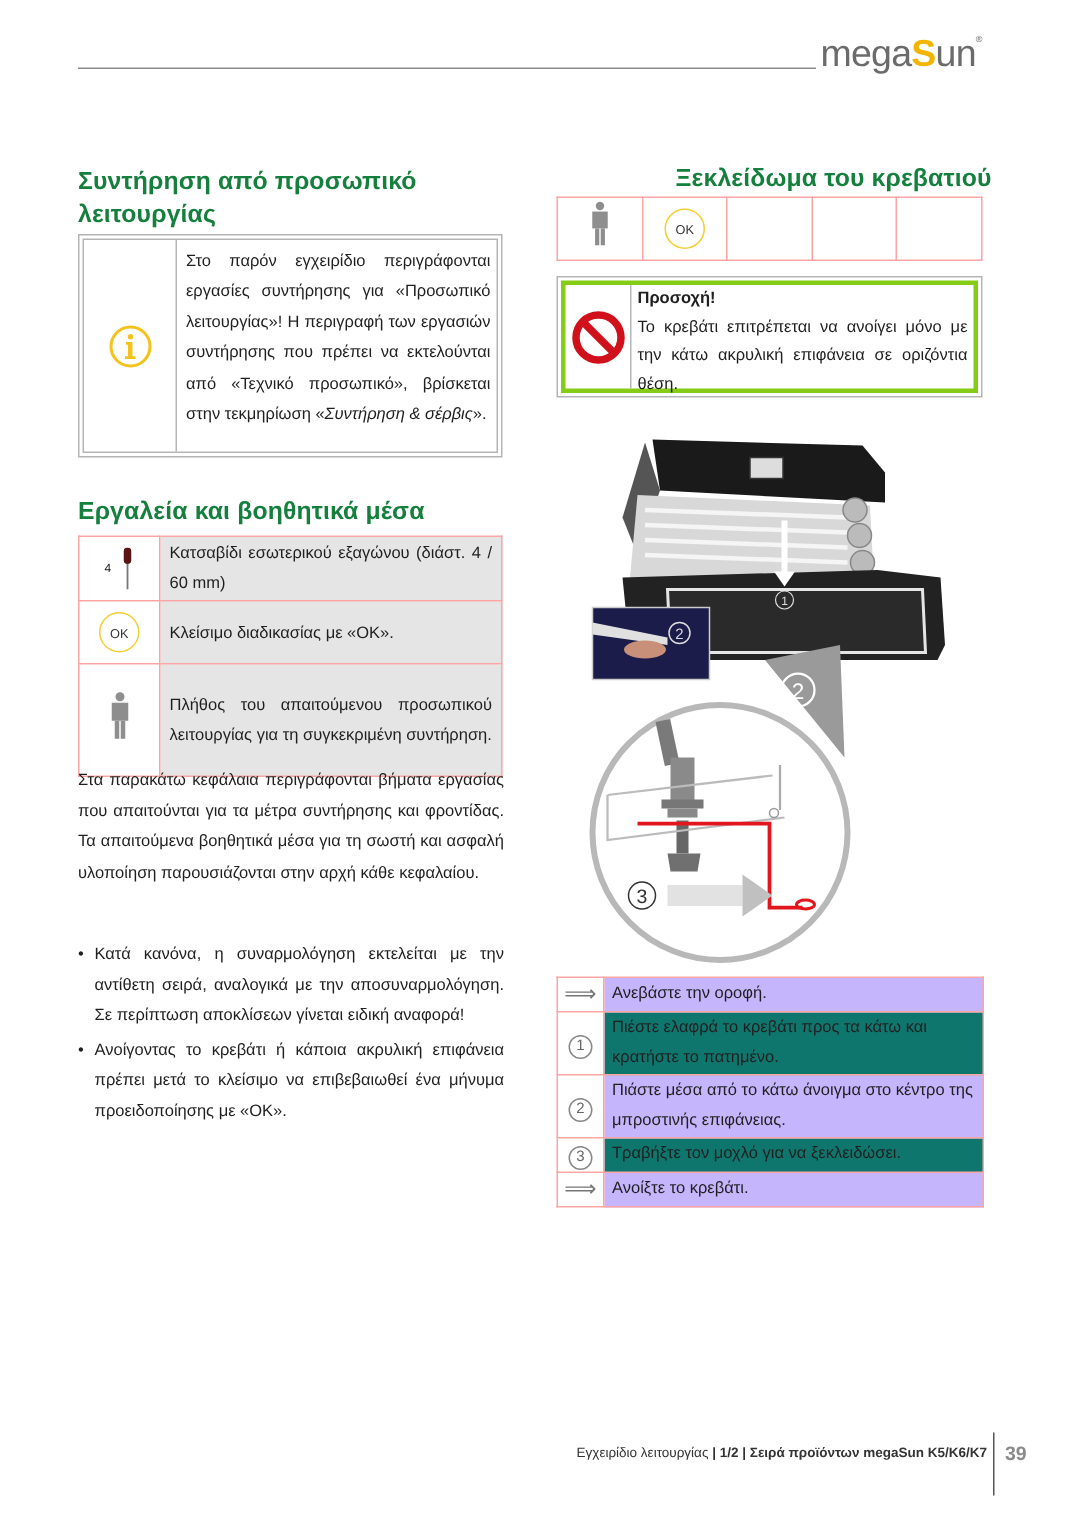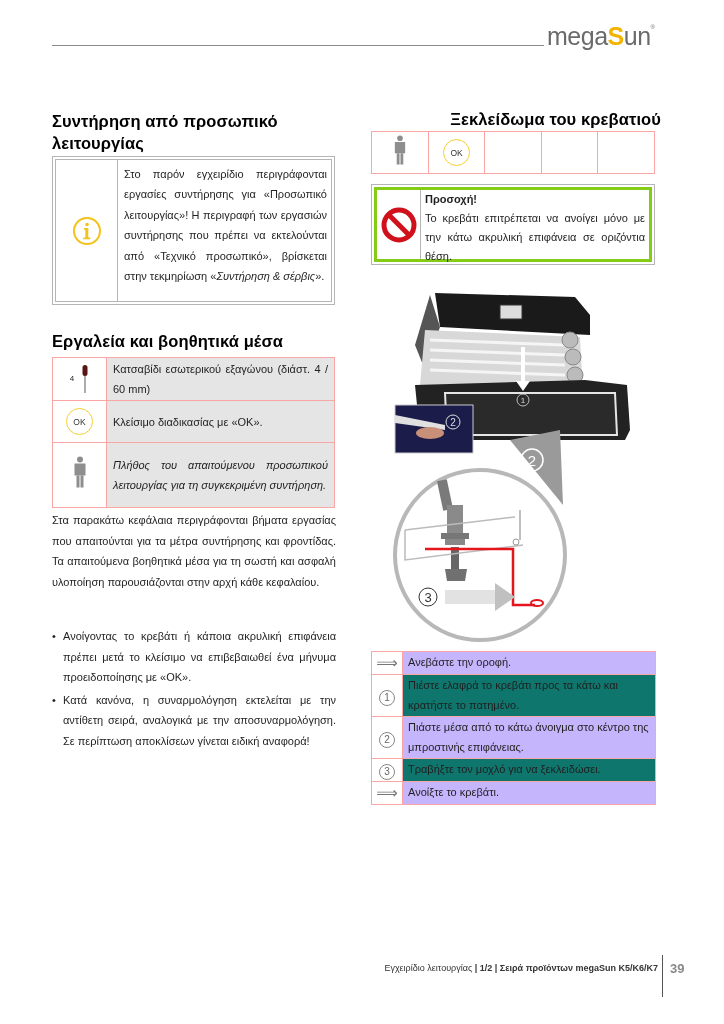--- a/index.html
+++ b/index.html
@@ -4,21 +4,21 @@
 <style>
   * { box-sizing: border-box; margin: 0; padding: 0; }
   html, body { width: 724px; height: 1024px; background: #ffffff; overflow: hidden; }
   body { position: relative; font-family: "Liberation Sans", sans-serif; color: #1f1f1f; }
 
   .header-rule { position: absolute; left: 52px; top: 45px; width: 492px; height: 1px; background: #8a8a8a; }
   .logo { position: absolute; left: 547px; top: 22px; font-family: "Liberation Sans", sans-serif; font-size: 25px; color: #6b6b6b; letter-spacing: -0.5px; }
   .logo .accent { color: #f3b400; font-weight: bold; }
   .logo .reg { font-size: 6px; vertical-align: top; position: relative; top: 2px; }
 
-  h2.section-title { position: absolute; color: #000000; font-size: 16.5px; font-weight: bold; line-height: 22px; letter-spacing: 0.1px; }
+  h2.section-title { position: absolute; color: #15803d; font-size: 16.5px; font-weight: bold; line-height: 22px; letter-spacing: 0.1px; }
 
   table.box { position: absolute; border-collapse: collapse; font-size: 11px; line-height: 20px; }
   table.box td { border: 1px solid #fca5a5; vertical-align: middle; }
 
   .info-box { position: absolute; left: 52px; top: 156px; width: 283px; height: 149px; border: 1px solid #b5b5b5; padding: 2px; }
   .info-box .inner { display: flex; width: 100%; height: 100%; border: 1px solid #b5b5b5; }
   .info-box .icon-cell { width: 62px; border-right: 1px solid #b5b5b5; display: flex; align-items: center; justify-content: center; }
   .info-box .text-cell { flex: 1; padding: 4px 4px 0 6px; font-size: 11px; line-height: 20.4px; text-align: justify; }
 
   .tools-table { left: 52px; top: 357px; width: 283px; }
@@ -93,39 +93,39 @@
       </svg>
     </td>
     <td class="tx">Κατσαβίδι εσωτερικού εξαγώνου (διάστ. 4 / 60 mm)</td>
   </tr>
   <tr style="height:42px;">
     <td class="ic">
       <span class="ok-badge">OK</span>
     </td>
     <td class="tx">Κλείσιμο διαδικασίας με «OK».</td>
   </tr>
-  <tr style="height:65px;font-style:italic;">
+  <tr style="height:75px;">
     <td class="ic">
       <svg width="14" height="32" viewBox="0 0 14 32">
         <circle cx="7" cy="3.5" r="3" fill="#8e8e8e"></circle>
         <rect x="1.5" y="7.5" width="11" height="12" fill="#8e8e8e"></rect>
         <rect x="3.5" y="19.5" width="3" height="12" fill="#8e8e8e"></rect>
         <rect x="7.5" y="19.5" width="3" height="12" fill="#8e8e8e"></rect>
       </svg>
     </td>
     <td class="tx">Πλήθος του απαιτούμενου προσωπικού λειτουργίας για τη συγκεκριμένη συντή­ρηση.</td>
   </tr>
 </tbody>
   </table>
 
 <p class="body-para">Στα παρακάτω κεφάλαια περιγράφονται βήματα εργασίας που απαιτούνται για τα μέτρα συντήρησης και φροντίδας. Τα απαιτούμενα βοηθητικά μέσα για τη σωστή και ασφαλή υλοποίηση παρουσιάζονται στην αρχή κάθε κεφαλαίου.</p>
 
 <ul class="bullets">
+  <li>Κατά κανόνα, η συναρμολόγηση εκτελείται με την αντίθετη σειρά, αναλογικά με την αποσυναρμολό­γηση. Σε περίπτωση αποκλίσεων γίνεται ειδική αναφορά!</li>
   <li>Ανοίγοντας το κρεβάτι ή κάποια ακρυλική επιφά­νεια πρέπει μετά το κλείσιμο να επιβεβαιωθεί ένα μήνυμα προειδοποίησης με «OK».</li>
-  <li>Κατά κανόνα, η συναρμολόγηση εκτελείται με την αντίθετη σειρά, αναλογικά με την αποσυναρμολό­γηση. Σε περίπτωση αποκλίσεων γίνεται ειδική αναφορά!</li>
 </ul>
 
 <h2 class="section-title" style="left:371px; top:108px; width:290px;text-align:right;">Ξεκλείδωμα του κρεβατιού</h2>
 
 <table class="box req-table">
   <tbody>
       <tr>
     <td>
       <svg width="14" height="30" viewBox="0 0 14 32">
         <circle cx="7" cy="3.5" r="3" fill="#8e8e8e"></circle>

